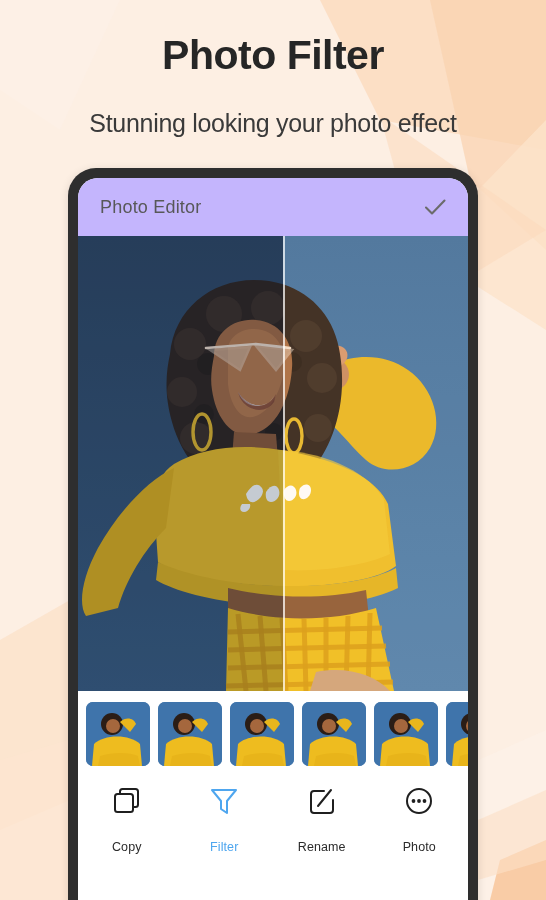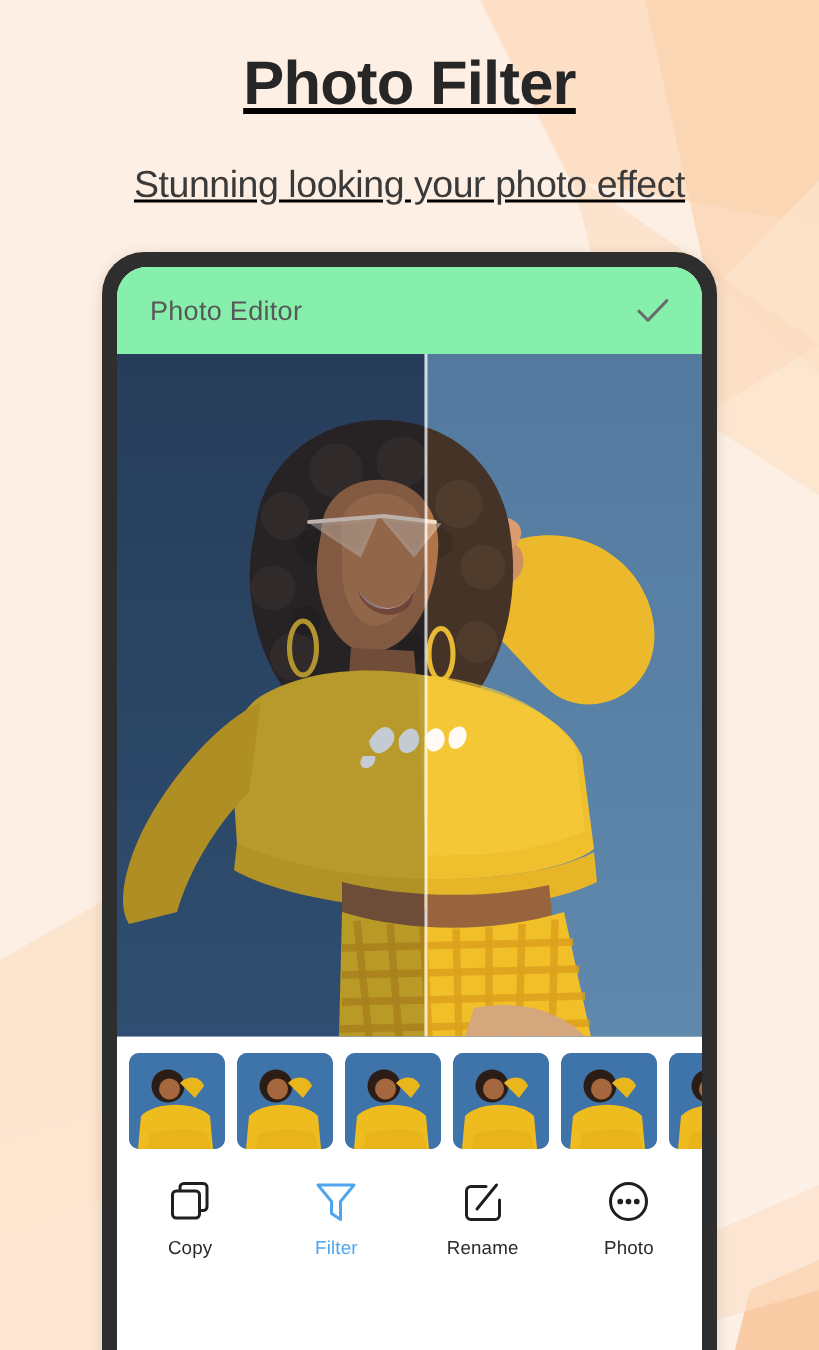--- a/index.html
+++ b/index.html
@@ -8,21 +8,21 @@
     font-family:"Liberation Sans", sans-serif;
     background:#fdefe3;
     overflow:hidden;
     position:relative;
   }
 
   
   #bg-deco { position:absolute; inset:0; width:546px; height:900px; z-index:0; }
 
   
-  .promo { position:absolute; top:0; left:0; width:546px; z-index:3; text-align:center;text-decoration:underline; }
+  .promo { position:absolute; top:0; left:0; width:546px; z-index:3; text-align:center; }
   .promo-title {
     font-size:41px; font-weight:bold; color:#262626;
     letter-spacing:-0.5px; margin-top:32px; line-height:1.15;
   }
   .promo-sub {
     font-size:25px; font-weight:normal; color:#3a3a3a;
     margin-top:30px; letter-spacing:-0.3px;
   }
 
   
@@ -38,21 +38,21 @@
   .screen {
     width:390px; height:750px;
     background:#fff;
     border-radius:20px 20px 0 0;
     overflow:hidden;
     position:relative;
   }
 
   
   .appbar {
-    height:58px; background:#86efac;
+    height:58px; background:#c4b5fd;
     display:flex; align-items:center; justify-content:space-between;
     padding:0 16px 0 22px;
   }
   .appbar-title { font-size:18px; color:#585858; letter-spacing:.2px; }
   .check-icon { width:34px; height:34px; display:block; }
 
   
   .photo-wrap {
     position:relative; width:390px; height:455px; overflow:hidden;
     background:#335579;
@@ -77,21 +77,21 @@
   .thumb svg { display:block; width:64px; height:64px; }
 
   
   .toolbar {
     height:152px; background:#ffffff;
     display:flex; align-items:flex-start; justify-content:space-around;
     padding-top:10px;
   }
   .tool {
     width:72px; display:flex; flex-direction:column;
-    align-items:center; gap:9px; cursor:pointer;
+    align-items:center; gap:24px; cursor:pointer;
   }
   .tool-ico { width:30px; height:30px; display:block; }
   .tool-label { font-size:12.5px; color:#2b2b2b; letter-spacing:.1px; }
   .tool.active .tool-label { color:#4ea6ef; }
 </style>
 </head>
 <body>
 
 <svg id="bg-deco" viewBox="0 0 546 900" preserveAspectRatio="none">
   <rect x="0" y="0" width="546" height="900" fill="#fdefe3"></rect>

